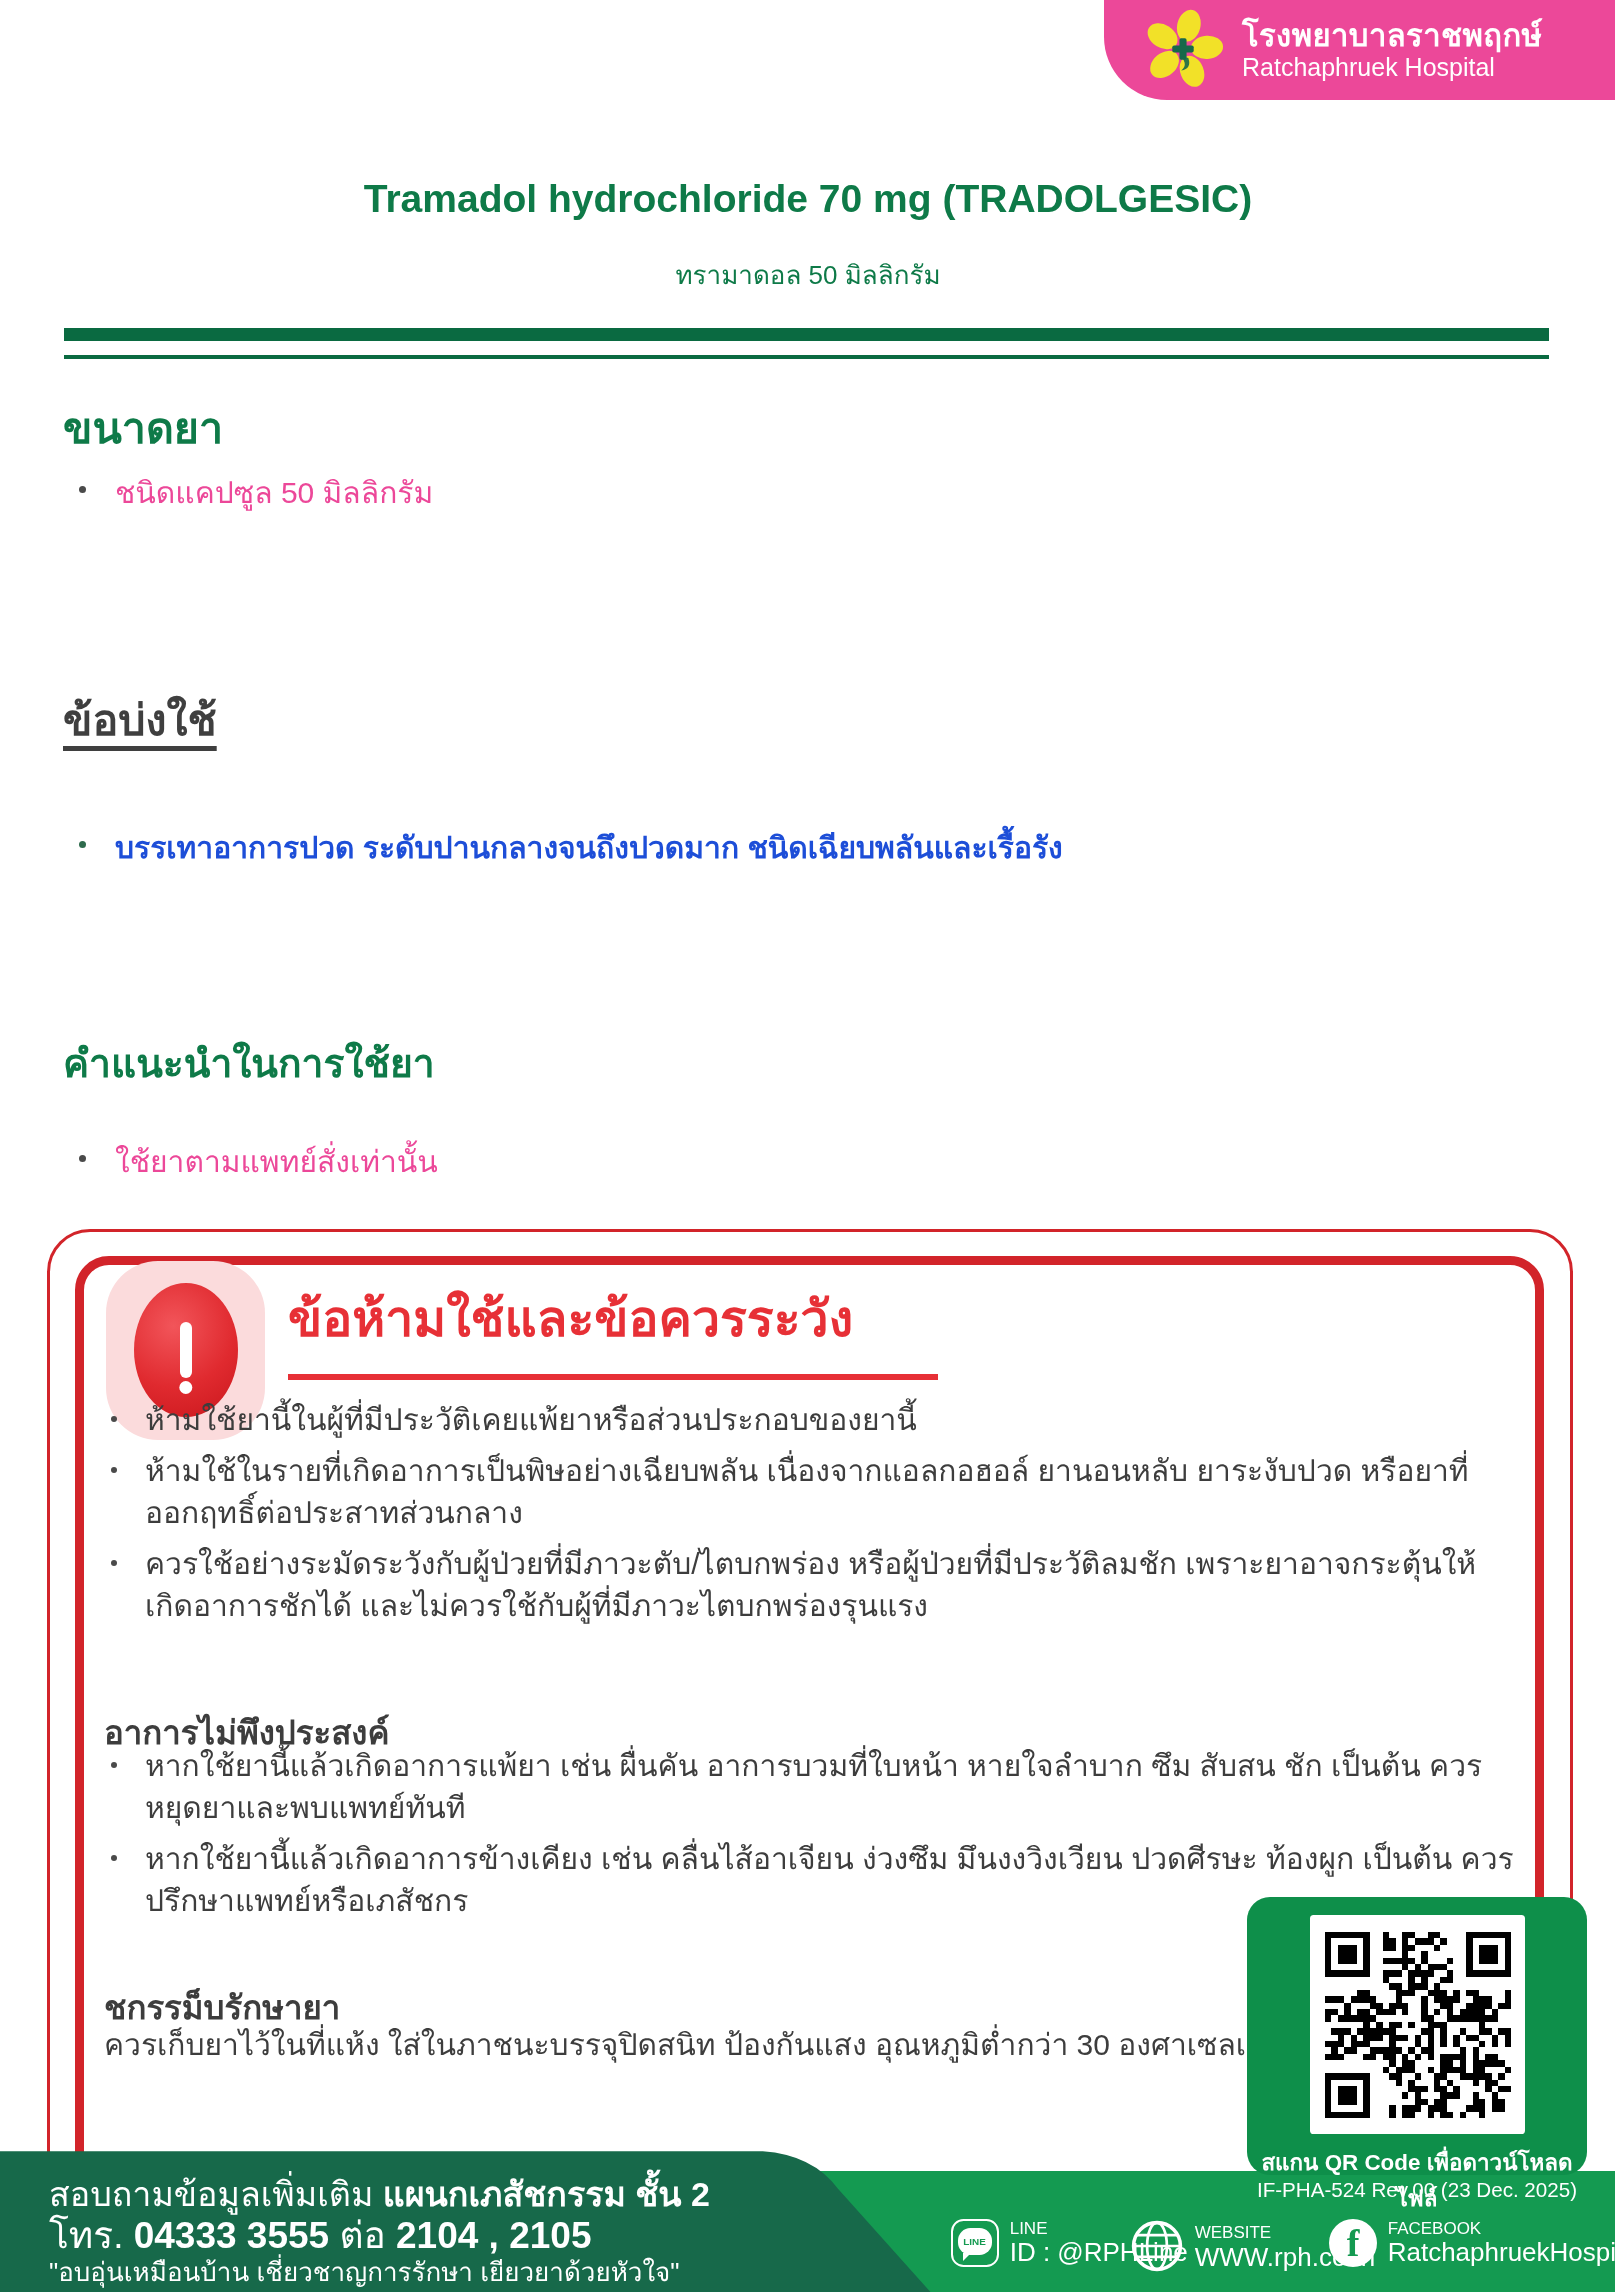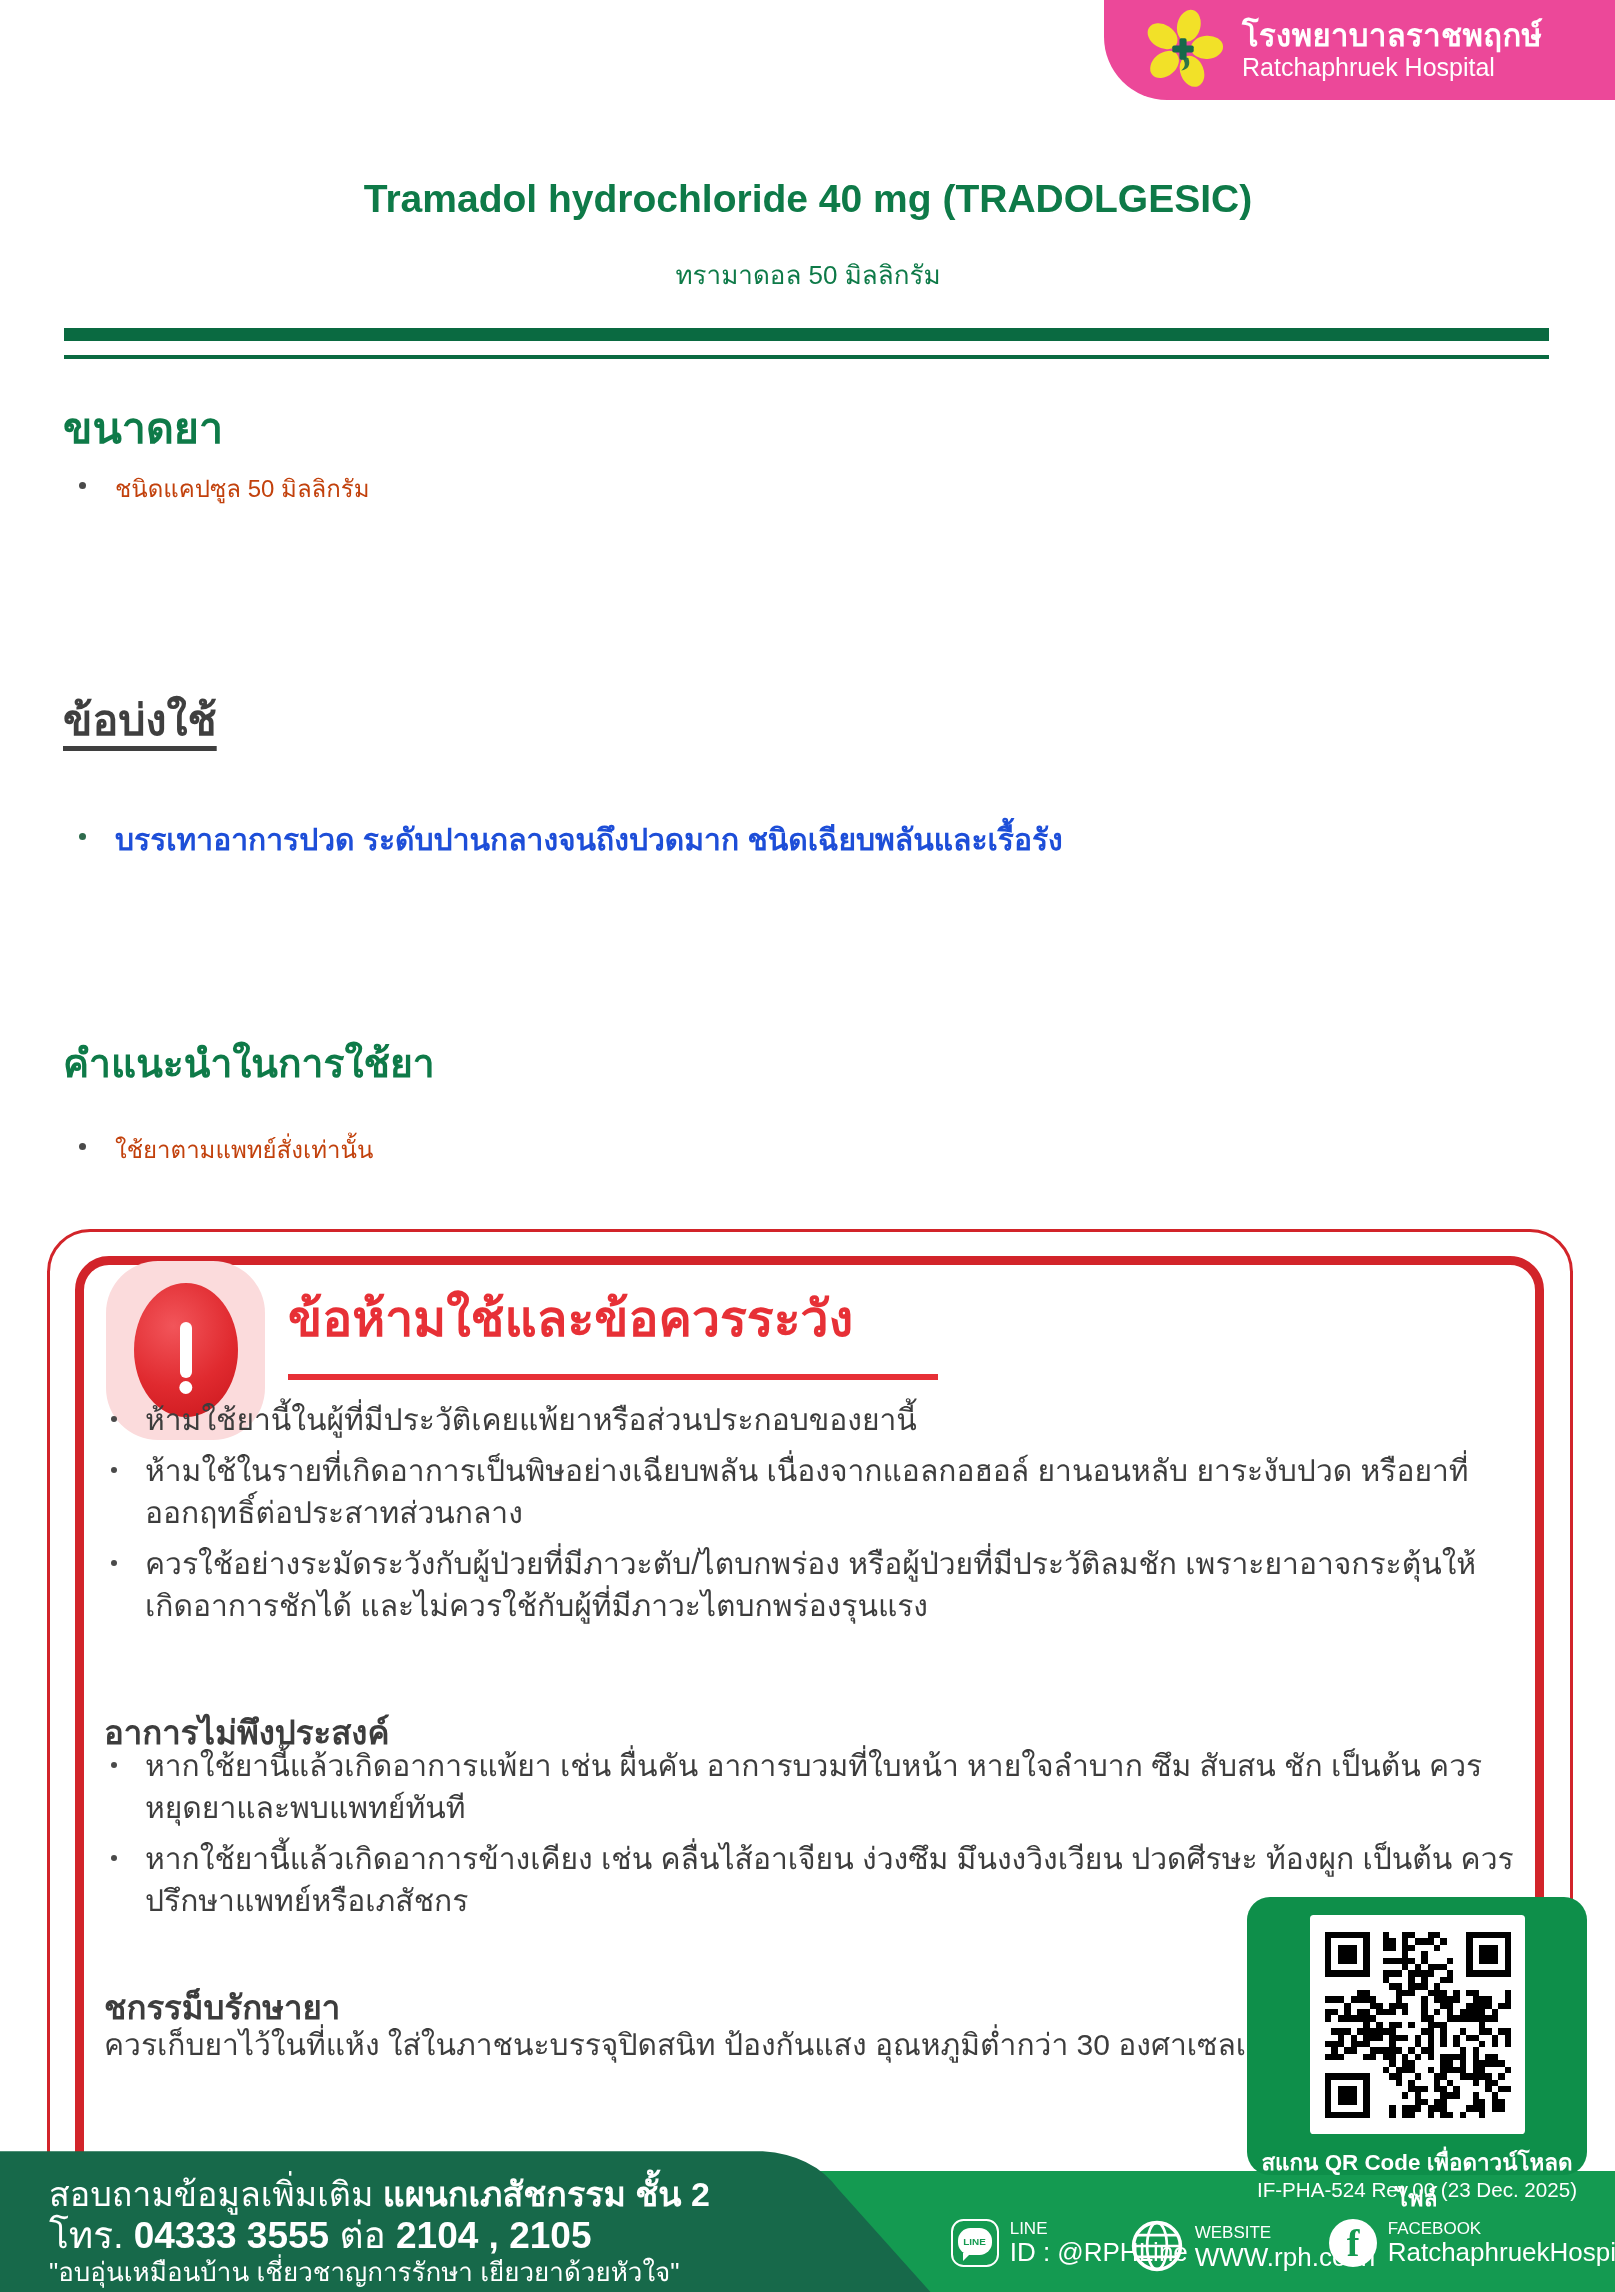--- a/index.html
+++ b/index.html
@@ -30,21 +30,21 @@
   .divider-line { left:64px; top:355px; width:1485px; height:3.6px;  background:#0A6A41; }
 
   
   .sec-h-green { color:#0E7A48; font-weight:700; }
   .sec-h-gray  { color:#3F3F3F; font-weight:700; }
   .bullet-item { position:relative; padding-left:52px; }
   .bullet-item::before {
     content:""; position:absolute; left:16px; top:.55em;
     width:7.2px; height:7.2px; border-radius:50%; background:#4a4a4a;
   }
-  .txt-gray  { color:#c2410c; font-size:24px; }
+  .txt-gray  { color:#ec4899; font-size:30px; }
   .txt-green-bold { color:#1d4ed8; font-size:30px; font-weight:700; }
   .txt-green-bold.bullet-item::before { background:#2e6b4d; }
 
   
   .warn-outer { left:47px; top:1229px; width:1526px; height:1084px;
     border:3.6px solid #D2242A; border-radius:43px; }
   .warn-inner { left:75px; top:1256px; width:1469px; height:1057px;
     border:9px solid #D2242A; border-radius:34px; }
   .warn-icon-glow { left:106px; top:1261px; width:159px; height:179px;
     border-radius:52px; background:#FBDBDC; }
@@ -122,21 +122,21 @@
           </g>
         </g>
       </svg>
     </span>
     <div class="hospital-names">
       <div class="hospital-name-th">โรงพยาบาลราชพฤกษ์</div>
       <div class="hospital-name-en">Ratchaphruek Hospital</div>
     </div>
   </div>
 
-  <div class="abs drug-title">Tramadol hydrochloride 40 mg (TRADOLGESIC)</div>
+  <div class="abs drug-title">Tramadol hydrochloride 70 mg (TRADOLGESIC)</div>
   <div class="abs drug-subtitle">ทรามาดอล 50 มิลลิกรัม</div>
   <div class="abs divider-bar"></div>
   <div class="abs divider-line"></div>
 
   <div class="abs sec-h-green" style="left:63px; top:394px; font-size:43px;">ขนาดยา</div>
   <div class="abs bullet-item txt-gray" style="left:63px; top:469px; width:806px;">ชนิดแคปซูล 50 มิลลิกรัม</div>
 
   <div class="abs sec-h-gray" style="left:63px; top:686px; font-size:43px; text-decoration:underline; text-decoration-thickness:4.5px; text-underline-offset:10.7px;">ข้อบ่งใช้</div>
   <div class="abs bullet-item txt-green-bold" style="left:63px; top:777px; width:1343px;">บรรเทาอาการปวด ระดับปานกลางจนถึงปวดมาก ชนิดเฉียบพลันและเรื้อรัง</div>
 

